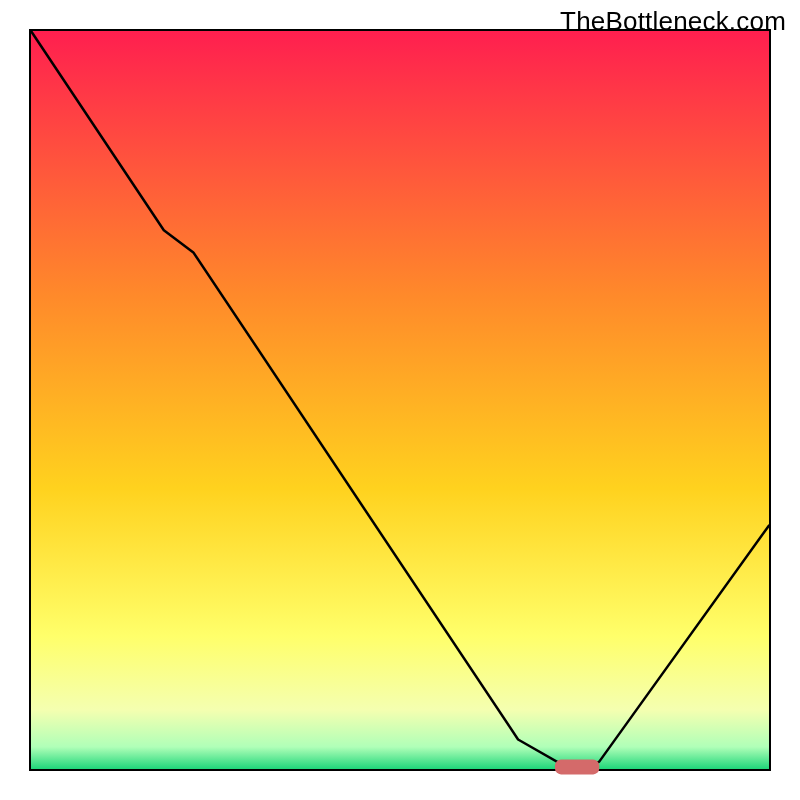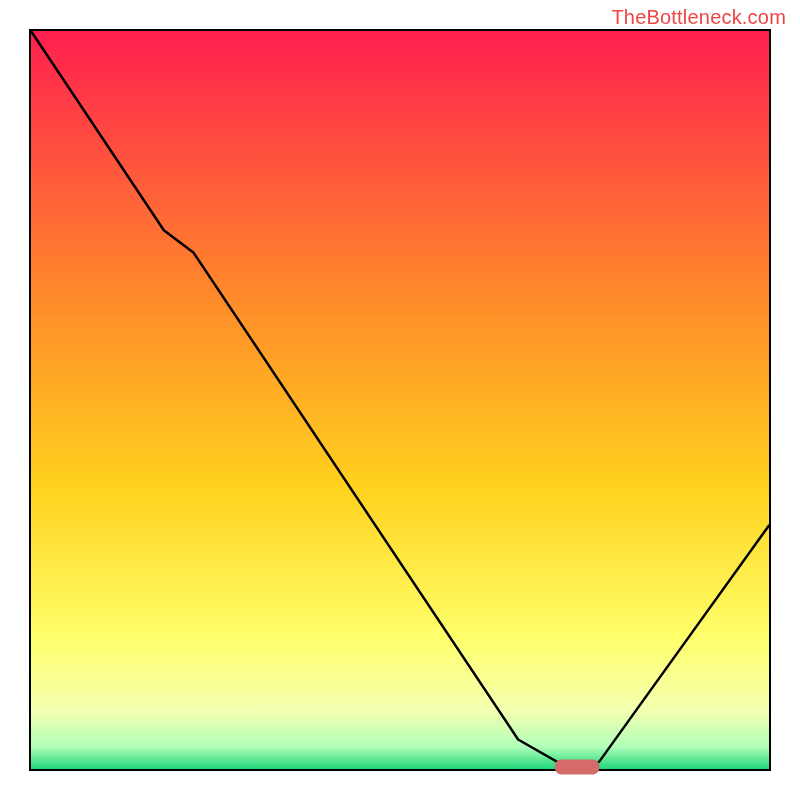--- a/index.html
+++ b/index.html
@@ -12,22 +12,22 @@
   }
   .chart-container {
     position: relative;
     width: 800px;
     height: 800px;
   }
   .watermark {
     position: absolute;
     top: 6px;
     right: 14px;
-    font-size: 20px;
-    color: #ef4444;
+    font-size: 26px;
+    color: #000000;
     z-index: 20;
     font-weight: normal;
     letter-spacing: 0.2px;
   }
   svg.plot {
     position: absolute;
     top: 0;
     left: 0;
   }
 </style>

